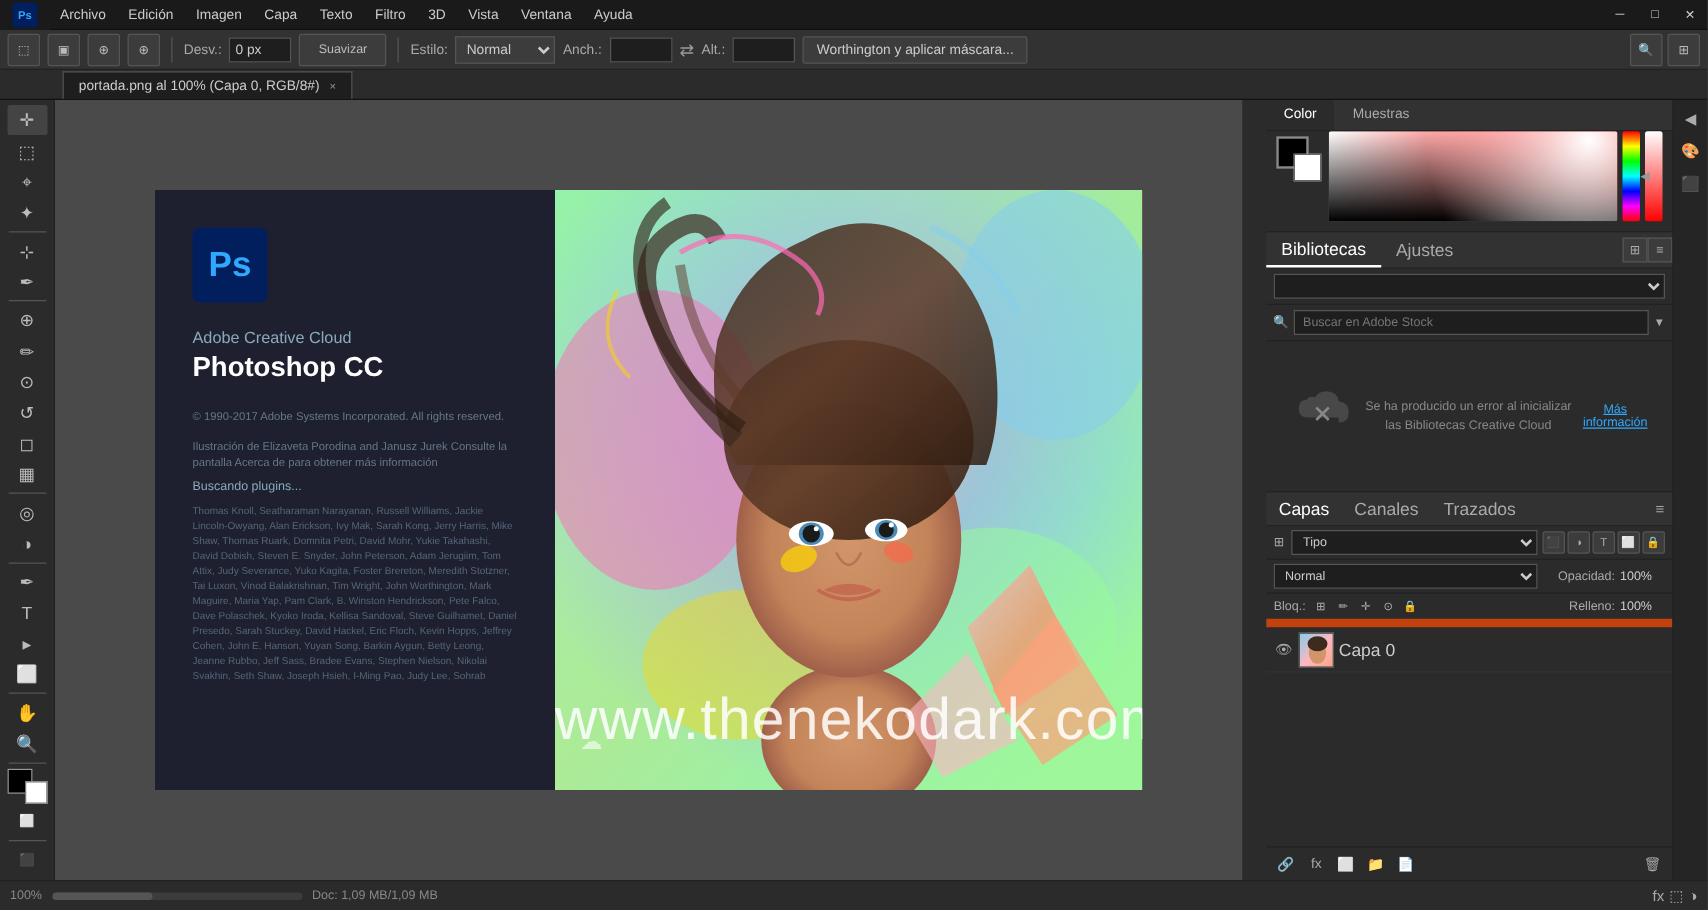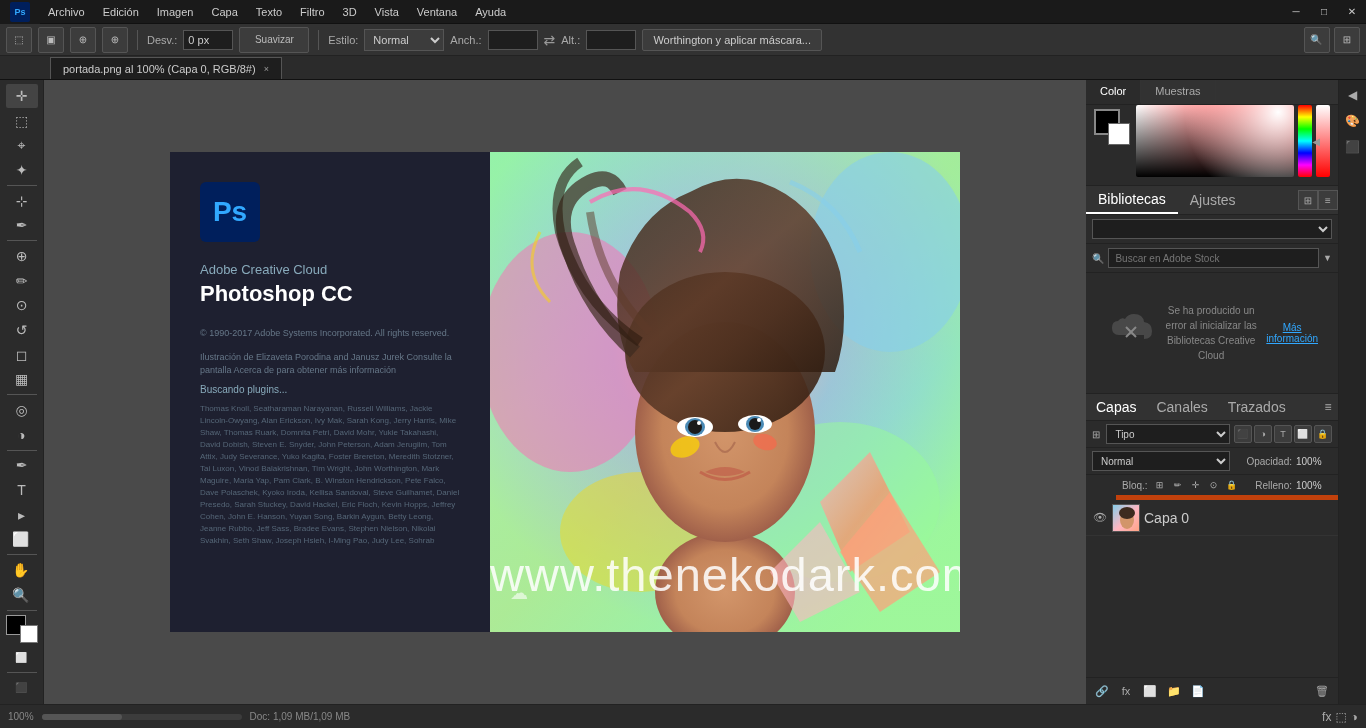--- a/index.html
+++ b/index.html
@@ -106,41 +106,41 @@
     .capas-tab-spacer { flex: 1; }
     .capas-tab-menu { width: 20px; height: 20px; color: #aaa; font-size: 12px; display: flex; align-items: center; justify-content: center; cursor: pointer; }
     .capas-filter-bar { display: flex; align-items: center; padding: 3px 6px; gap: 4px; border-bottom: 1px solid #222; }
     .capas-filter-select { height: 20px; background: #1e1e1e; border: 1px solid #555; color: #ccc; font-size: 10px; padding: 0 4px; flex: 1; }
     .capas-filter-icons { display: flex; gap: 2px; }
     .capas-filter-icon { width: 18px; height: 18px; background: #3c3c3c; border: 1px solid #555; color: #aaa; font-size: 9px; display: flex; align-items: center; justify-content: center; cursor: pointer; border-radius: 2px; }
     .capas-mode-bar { display: flex; align-items: center; padding: 3px 6px; gap: 4px; border-bottom: 1px solid #222; }
     .capas-mode-select { height: 20px; background: #1e1e1e; border: 1px solid #555; color: #ccc; font-size: 10px; padding: 0 4px; flex: 1; }
     .capas-opacity-label { font-size: 10px; color: #aaa; margin-left: 12px; }
     .capas-opacity-val { font-size: 10px; color: #ccc; width: 36px; }
-    .capas-fill-bar { display: flex; align-items: center; padding: 2px 6px; gap: 4px; border-bottom: 5px solid #c2410c; margin-left: 30px; }
+    .capas-fill-bar { display: flex; align-items: center; padding: 2px 6px; gap: 4px; border-bottom: 7px solid #c2410c; }
     .capas-lock-icons { display: flex; gap: 2px; }
     .capas-lock-icon { width: 16px; height: 16px; color: #aaa; font-size: 9px; display: flex; align-items: center; justify-content: center; }
     .capas-fill-label { font-size: 10px; color: #aaa; margin-left: auto; }
     .capas-fill-val { font-size: 10px; color: #ccc; width: 36px; }
     .capas-list { flex: 1; overflow-y: auto; background: #2b2b2b; }
     .capa-item { display: flex; align-items: center; padding: 4px 6px; gap: 4px; border-bottom: 1px solid #333; cursor: pointer; height: 36px; }
     .capa-vis { width: 16px; height: 16px; display: flex; align-items: center; justify-content: center; color: #aaa; font-size: 11px; cursor: pointer; }
     .capa-thumb { width: 28px; height: 28px; border: 1px solid #555; background: #888; overflow: hidden; flex-shrink: 0; }
     .capa-name { font-size: 14px; color: #ccc; flex: 1; }
     .capas-footer { display: flex; align-items: center; padding: 3px 6px; gap: 4px; border-top: 1px solid #222; background: #2b2b2b; }
     .capas-footer-icon { width: 20px; height: 20px; color: #aaa; font-size: 11px; display: flex; align-items: center; justify-content: center; cursor: pointer; }
 
     
     #statusbar {
       width: 100%; height: 24px; background: #2b2b2b; border-top: 1px solid #222;
       display: flex; align-items: center; padding: 0 8px; gap: 8px; font-size: 10px; color: #888;
     }
 
     
-    #right-container { display: flex; width: 280px; }
+    #right-container { display: flex; width: 372px; padding-left: 19px; }
     #right-panel-main { flex: 1; display: flex; flex-direction: column; }
 
     
     .splash-photo {
       width: 470px; height: 480px;
       background: linear-gradient(135deg, #87CEEB 0%, #FFB6C1 30%, #FFA07A 50%, #87CEEB 70%, #98FB98 90%);
       position: relative; overflow: hidden;
     }
     .photo-overlay {
       position: absolute; top: 0; left: 0; width: 100%; height: 100%;

